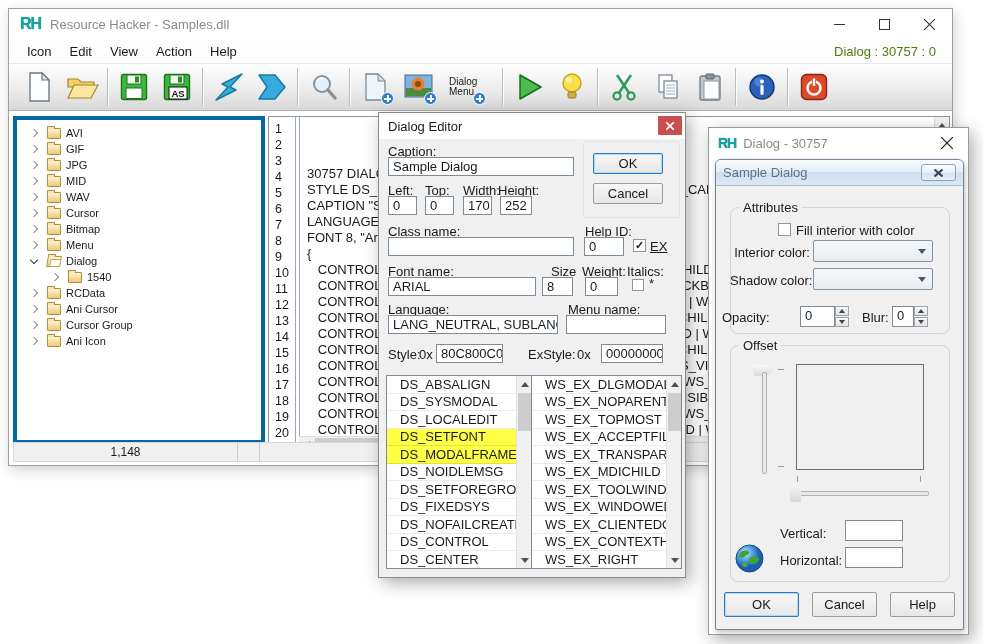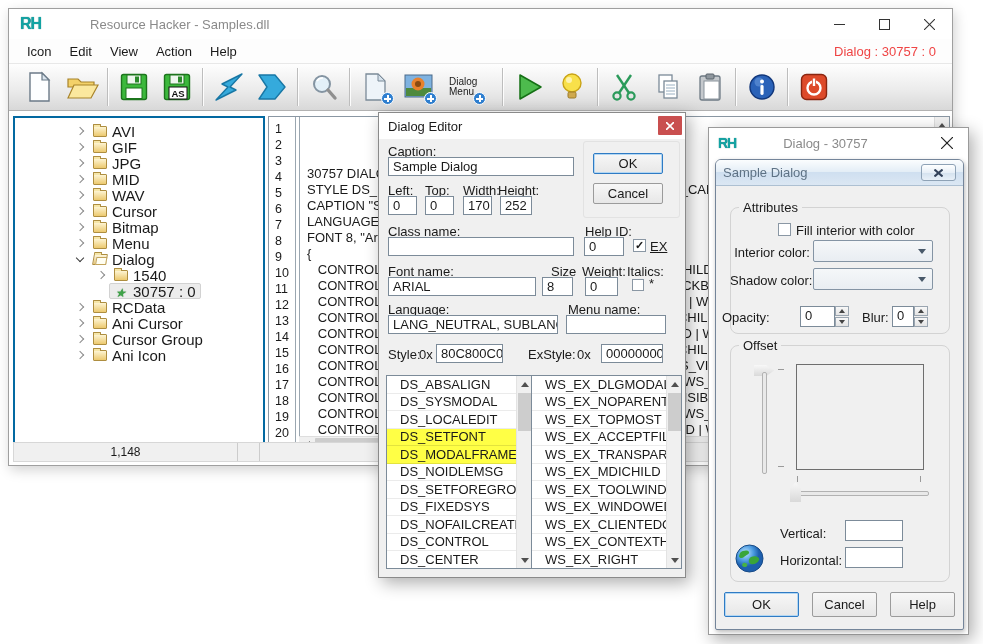--- a/index.html
+++ b/index.html
@@ -5,38 +5,38 @@
   * { margin:0; padding:0; box-sizing:border-box; }
   html,body { width:983px; height:644px; }
   body { position:relative; background:#fff; font-family:"Liberation Sans",sans-serif; overflow:hidden; color:#1a1a1a; }
   .win { position:absolute; background:#fff; }
 
   
   #main-window { left:8px; top:8px; width:945px; height:458px; border:1px solid #9f9f9f; box-shadow:2px 4px 12px rgba(0,0,0,.18); }
   .tb { height:30px; display:flex; align-items:center; background:#fff; }
   .logo { color:#13a3a3; font-weight:bold; font-size:16px; letter-spacing:-1px; margin:0 9px 0 11px; text-shadow:0 0 1px #0b6d6d; }
   .logo.small { font-size:14px; margin:0 7px 0 9px; }
-  .tb-title { font-size:13px; color:#8a8a8a;margin-left:40px; }
+  .tb-title { font-size:13px; color:#8a8a8a; }
   .cap-btns { margin-left:auto; display:flex; height:100%; }
   .cap-btn { width:45px; height:100%; display:flex; align-items:center; justify-content:center; }
   .menubar { height:24px; display:flex; align-items:center; padding-left:9px; font-size:13px; background:#fdfdfd; }
   .menu-item { padding:3px 9px; }
-  .menu-status { margin-left:auto; padding-right:16px; font-size:13px; color:#ef4444; }
+  .menu-status { margin-left:auto; padding-right:16px; font-size:13px; color:#4d7c0f; }
   .toolbar { height:48px; background:linear-gradient(#fefefe,#ececec 55%,#d8d8d8); border-top:1px solid #e8e8e8; border-bottom:1px solid #b2b2b2; display:flex; align-items:center; padding-left:8px; }
   .tbtn { width:43px; height:44px; display:flex; align-items:center; justify-content:center; position:relative; flex:none; }
   .tbtn.wide { width:58px; }
   .tsep { width:1px; height:38px; background:#bdbdbd; margin:0 4px; box-shadow:1px 0 0 rgba(255,255,255,.9); flex:none; }
   .dlgmenu-label { font-size:10px; line-height:10px; width:40px; color:#1a1a1a; }
   .plus-badge { position:absolute; right:3px; bottom:4px; width:13px; height:13px; border-radius:50%; background:#2f7fd0; border:1px solid #fff; }
   .plus-badge::before,.plus-badge::after { content:''; position:absolute; background:#fff; }
   .plus-badge::before { left:2px; top:5px; width:7px; height:1.6px; }
   .plus-badge::after { left:5px; top:2px; width:1.6px; height:7px; }
 
   
-  .tree-panel { position:absolute; left:4px; top:107px; width:252px; height:328px; border:2px solid #0369a1; background:#fff; overflow:hidden; padding-top:5px; font-size:15px;padding-left:48px; }
+  .tree-panel { position:absolute; left:4px; top:107px; width:252px; height:328px; border:4px solid #0369a1; background:#fff; overflow:hidden; padding-top:5px; font-size:11px; }
   .tree-row { height:16px; display:flex; align-items:center; padding-left:12px; }
   .tree-row[data-lvl="1"] { padding-left:33px; }
   .chev { width:10px; height:10px; position:relative; flex:none; margin-right:3px; }
   .chev::before { content:''; position:absolute; top:2px; left:2px; width:5px; height:5px; border-right:1px solid #8a8a8a; border-bottom:1px solid #8a8a8a; transform:rotate(-45deg); }
   .chev[data-v="expanded"]::before { transform:rotate(45deg); border-color:#3a3a3a; top:1px; }
   .chev[data-v="none"]::before { display:none; }
   .lblwrap { display:flex; align-items:center; padding:0 4px 0 2px; border:1px solid transparent; border-radius:2px; height:16px; }
   .tree-row[data-v="sel"] .lblwrap { background:#ececec; border-color:#d2d2d2; }
   .ticon { width:17px; display:flex; justify-content:center; flex:none; margin-right:4px; }
   .ticon .ig { display:block; }
@@ -374,29 +374,20 @@
       <div class="tree-row" data-lvl="1">
         <span class="chev" data-v="collapsed"></span>
         <span class="lblwrap">
           <span class="ticon" data-v="folder">
             <i class="ig"></i>
           </span>
           <span>1540</span>
         </span>
       </div>
 
-      <div class="tree-row" data-lvl="1" data-v="sel">
-        <span class="chev" data-v="none"></span>
-        <span class="lblwrap">
-          <span class="ticon" data-v="star">
-            <i class="ig"></i>
-          </span>
-          <span>30757 : 0</span>
-        </span>
-      </div>
 
       <div class="tree-row" data-lvl="0">
         <span class="chev" data-v="collapsed"></span>
         <span class="lblwrap">
           <span class="ticon" data-v="folder">
             <i class="ig"></i>
           </span>
           <span>RCData</span>
         </span>
       </div>

